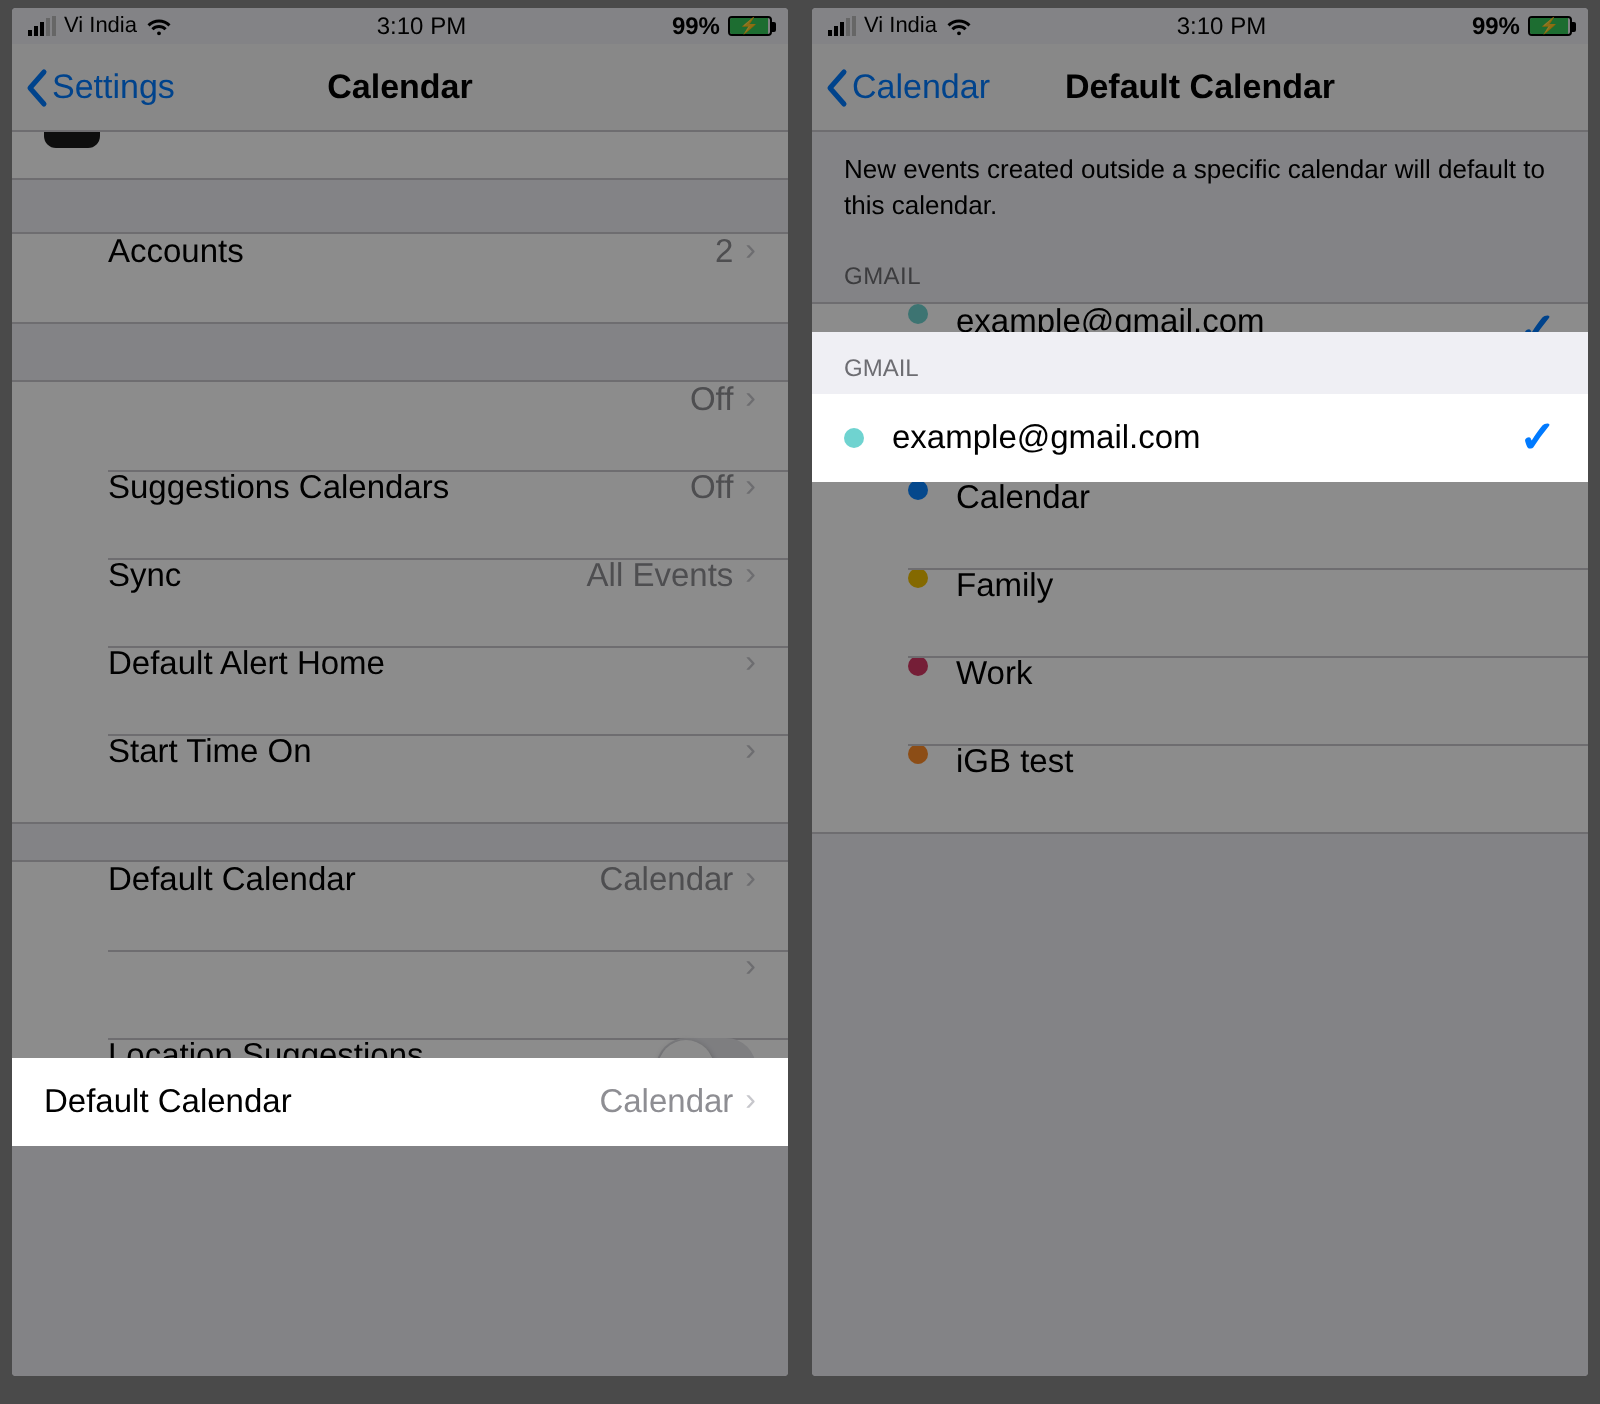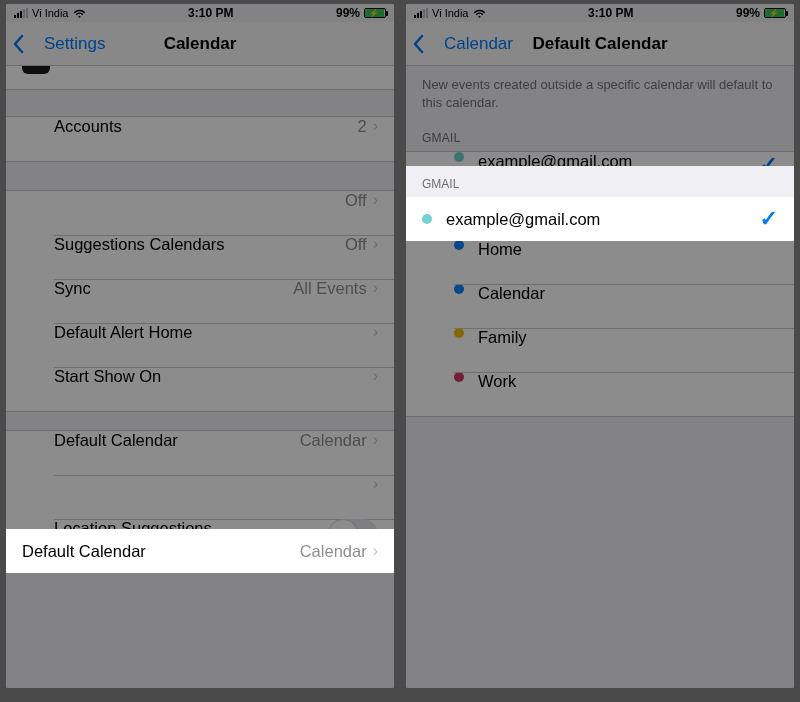--- a/index.html
+++ b/index.html
@@ -33,21 +33,21 @@
     height: 18px;
     display: flex;
     align-items: center;
     justify-content: space-between;
     padding: 0 8px;
     font-size: 12px;
     font-weight: 600;
     color: #000;
   }
   .status-left, .status-right { display:flex; align-items:center; gap:4px; }
-  .status-time { font-weight: 700; }
+  .status-time { font-weight: 400; }
   .signal-bars { display:flex; align-items:flex-end; gap:1px; height:10px;}
   .signal-bars span { width:2px; background:#000; display:block;}
   .signal-bars span:nth-child(1){height:3px;}
   .signal-bars span:nth-child(2){height:5px;}
   .signal-bars span:nth-child(3){height:7px;}
   .signal-bars span:nth-child(4){height:9px; background:#bbb;}
   .signal-bars span:nth-child(5){height:10px; background:#bbb;}
   .wifi {
     width:13px; height:10px; display:inline-block;
   }
@@ -68,33 +68,33 @@
     justify-content:center;
     position:relative;
     background:#f8f8f8;
     border-bottom:1px solid #c8c7cc;
   }
   .nav-back {
     position:absolute; left:6px; top:0; bottom:0;
     display:flex; align-items:center;
     color:#007aff;
     font-size:17px;
-    gap:20px;
+    gap:2px;
   }
   .nav-title {
     font-size:17px; font-weight:600; color:#000;
   }
   .group-header {
     font-size:12px; color:#6d6d72;
     padding: 10px 16px 6px;
     text-transform: uppercase;
     letter-spacing: 0.02em;
   }
   .group-note {
-    font-size:13px; color:#737373;
+    font-size:13px; color:#000000;
     padding: 10px 16px;
     line-height:1.35;
   }
   .cell-group {
     background:#fff;
     border-top:1px solid #c8c7cc;
     border-bottom:1px solid #c8c7cc;
   }
   .cell {
     min-height:44px;
@@ -237,21 +237,21 @@
       <span class="cell-spacer"></span>
       <span class="cell-detail">All Events</span>
       <span class="chevron">›</span>
     </div>
     <div class="cell">
       <span class="cell-label">Default Alert Home</span>
       <span class="cell-spacer"></span>
       <span class="chevron">›</span>
     </div>
     <div class="cell">
-      <span class="cell-label">Start Show On</span>
+      <span class="cell-label">Start Time On</span>
       <span class="cell-spacer"></span>
       <span class="chevron">›</span>
     </div>
   </div>
 
   <div style="height:18px"></div>
 
   <div class="cell-group">
     <div class="cell">
       <span class="cell-label">Default Calendar</span>
@@ -327,40 +327,40 @@
     <div class="cell">
       <span class="dot" style="background:#6fd3d0"></span>
       <span class="cell-label">example@gmail.com</span>
       <span class="cell-spacer"></span>
       <span class="check">✓</span>
     </div>
   </div>
 
   <div class="group-header" style="padding-top:22px">ICLOUD</div>
   <div class="cell-group" id="icloud-group">
-      <div class="cell">
-        <span class="dot" style="background: rgb(10, 132, 255);"></span>
-        <span class="cell-label">Home</span>
-        <span class="cell-spacer"></span>
-      </div>
       <div class="cell">
         <span class="dot" style="background: rgb(10, 132, 255);"></span>
         <span class="cell-label">Calendar</span>
         <span class="cell-spacer"></span>
       </div>
       <div class="cell">
         <span class="dot" style="background: rgb(240, 192, 0);"></span>
         <span class="cell-label">Family</span>
         <span class="cell-spacer"></span>
       </div>
       <div class="cell">
         <span class="dot" style="background: rgb(214, 56, 100);"></span>
         <span class="cell-label">Work</span>
         <span class="cell-spacer"></span>
       </div>
+      <div class="cell">
+        <span class="dot" style="background: rgb(255, 141, 40);"></span>
+        <span class="cell-label">iGB test</span>
+        <span class="cell-spacer"></span>
+      </div>
     </div>
 
   <div class="dim-overlay"></div>
 
   <div class="highlight-layer" style="top:193px;height:44px">
     <span class="dot" style="background:#6fd3d0"></span>
     <span class="cell-label">example@gmail.com</span>
     <span class="cell-spacer"></span>
     <span class="check">✓</span>
   </div>

